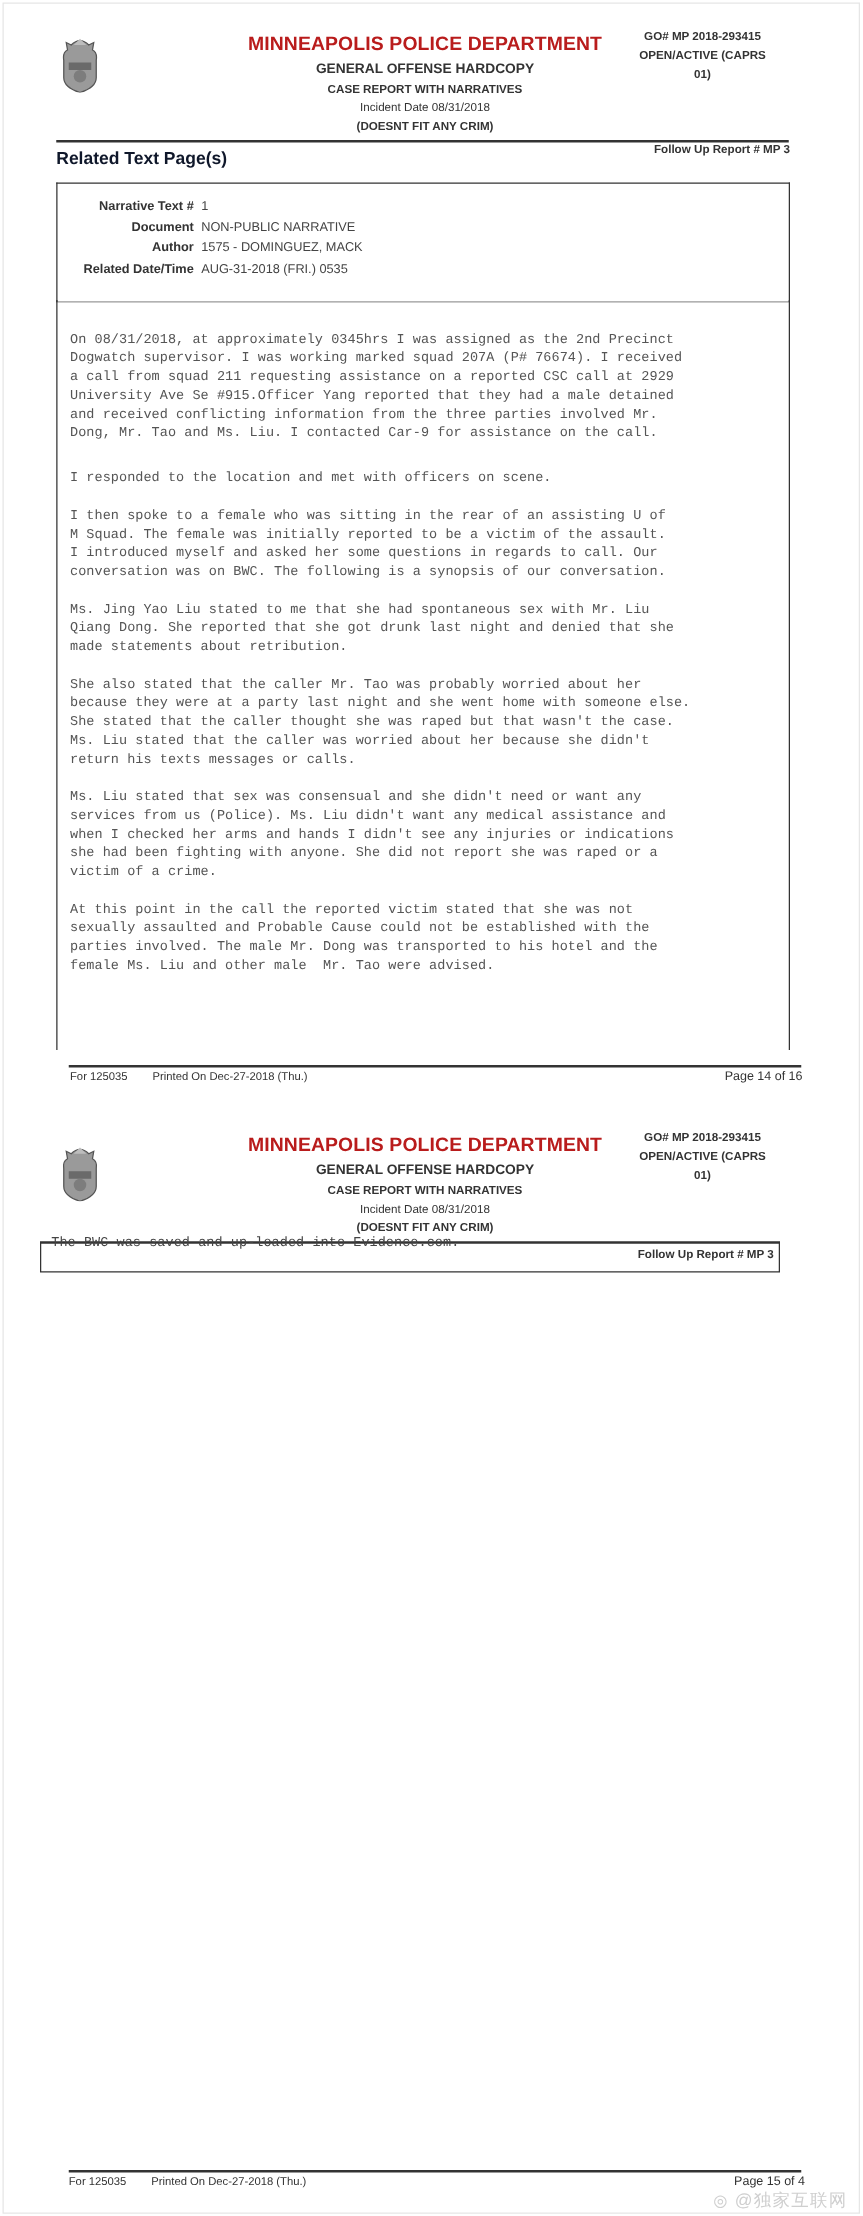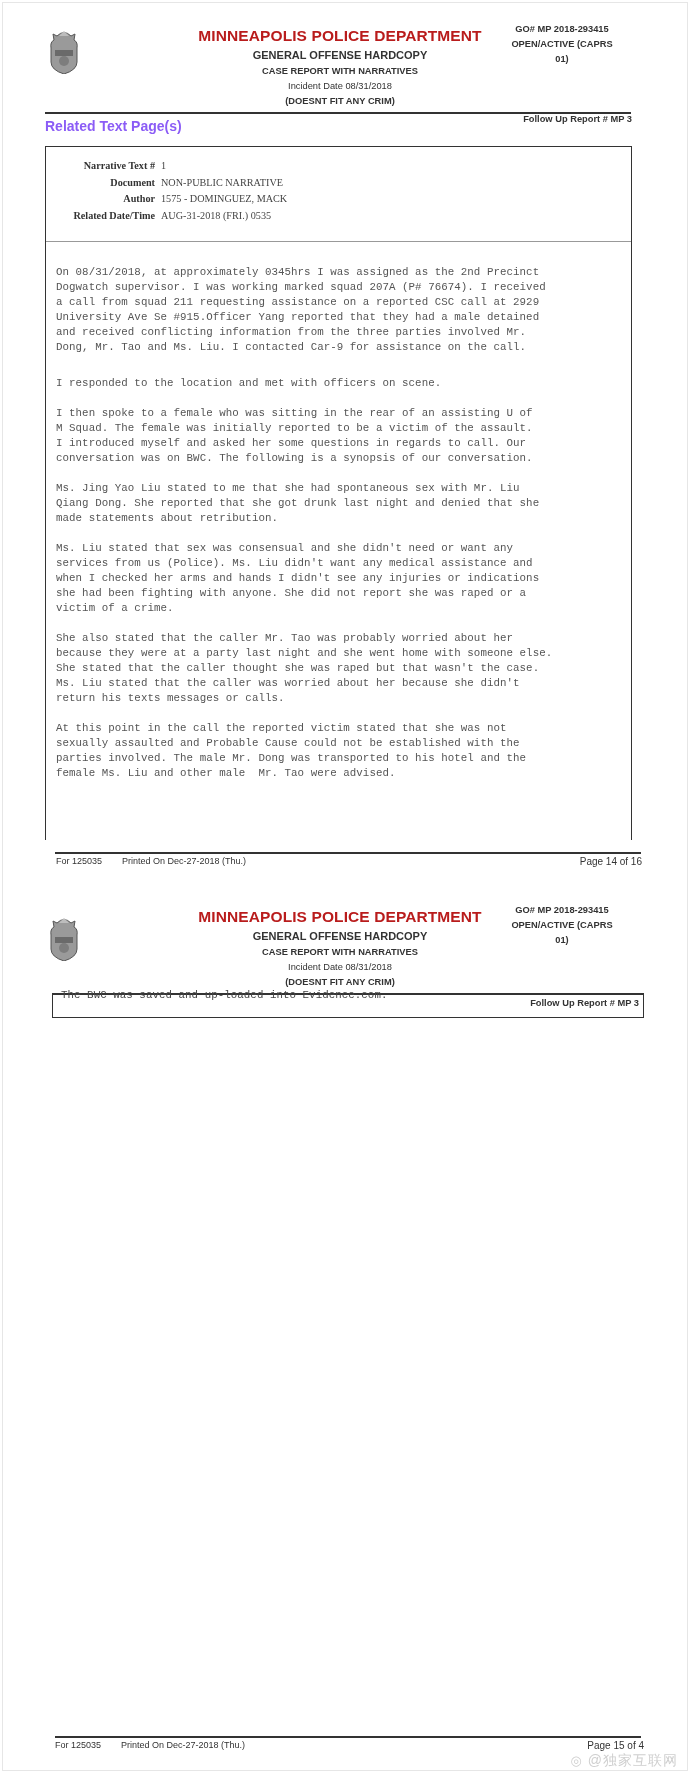--- a/index.html
+++ b/index.html
@@ -13,23 +13,23 @@
   }
   .abs { position: absolute; }
   .badge { width: 34px; height: 44px; }
   .hdr-center { left: 150px; width: 380px; text-align: center; }
   .dept { font-size: 15.5px; font-weight: bold; letter-spacing: 0.1px; color: #b91c1c; }
   .sub1 { font-size: 11px; font-weight: bold; color: #333; }
   .sub2 { font-size: 9.3px; font-weight: bold; color: #333; }
   .sub3 { font-size: 9.3px; color: #333; text-align: center; }
   .hdr-right { right: 58px; width: 140px; text-align: center; font-size: 9.3px; font-weight: bold; color: #333; line-height: 15px; }
   .rule { height: 2px; background: #333; }
-  .related { font-size: 14px; font-weight: bold; color: #8b5cf6; text-align: right; }
+  .related { font-size: 14px; font-weight: bold; color: #0f172a; text-align: right; }
   .followup { font-size: 9.3px; font-weight: bold; color: #333; }
-  .box { border: 1.5px solid #333; font-family: Liberation Serif, serif; }
+  .box { border: 1.5px solid #333; }
   .meta-row { font-size: 10.2px; color: #333; height: 16.5px; display: flex; }
   .meta-label { width: 109px; text-align: right; font-weight: bold; padding-right: 6px; }
   .meta-value { color: #444; }
   .narr {
     font-family: "Liberation Mono", monospace; font-size: 10.8px; line-height: 15px;
     color: #555; white-space: pre; letter-spacing: 0.05px;
   }
   .para { margin-bottom: 15px; }
   .footer { font-size: 9px; font-weight: normal; color: #333; }
   .watermark { font-size: 14px; color: #cfcfcf; letter-spacing: 1px; }
@@ -95,30 +95,30 @@
 and received conflicting information from the three parties involved Mr.
 Dong, Mr. Tao and Ms. Liu. I contacted Car-9 for assistance on the call.</div>
       <div class="narr para">I responded to the location and met with officers on scene.</div>
       <div class="narr para">I then spoke to a female who was sitting in the rear of an assisting U of
 M Squad. The female was initially reported to be a victim of the assault.
 I introduced myself and asked her some questions in regards to call. Our
 conversation was on BWC. The following is a synopsis of our conversation.</div>
       <div class="narr para">Ms. Jing Yao Liu stated to me that she had spontaneous sex with Mr. Liu
 Qiang Dong. She reported that she got drunk last night and denied that she
 made statements about retribution.</div>
+      <div class="narr para">She also stated that the caller Mr. Tao was probably worried about her
+because they were at a party last night and she went home with someone else.
+She stated that the caller thought she was raped but that wasn't the case.
+Ms. Liu stated that the caller was worried about her because she didn't
+return his texts messages or calls.</div>
       <div class="narr para">Ms. Liu stated that sex was consensual and she didn't need or want any
 services from us (Police). Ms. Liu didn't want any medical assistance and
 when I checked her arms and hands I didn't see any injuries or indications
 she had been fighting with anyone. She did not report she was raped or a
 victim of a crime.</div>
-      <div class="narr para">She also stated that the caller Mr. Tao was probably worried about her
-because they were at a party last night and she went home with someone else.
-She stated that the caller thought she was raped but that wasn't the case.
-Ms. Liu stated that the caller was worried about her because she didn't
-return his texts messages or calls.</div>
       <div class="narr para">At this point in the call the reported victim stated that she was not
 sexually assaulted and Probable Cause could not be established with the
 parties involved. The male Mr. Dong was transported to his hotel and the
 female Ms. Liu and other male  Mr. Tao were advised.</div>
     </div>
   </div>
 
   <div class="abs rule" style="left:55px;top:852px;width:586px;height:1.5px;"></div>
   <div class="abs footer" style="left:56px;top:856px;">For 125035</div>
   <div class="abs footer" style="left:122px;top:856px;">Printed On Dec-27-2018  (Thu.)</div>
@@ -138,21 +138,21 @@
   <div class="abs hdr-center sub2" style="top:947px;">CASE REPORT WITH NARRATIVES</div>
   <div class="abs hdr-center sub3" style="top:962px;">Incident Date 08/31/2018</div>
   <div class="abs hdr-center sub2" style="top:977px;">(DOESNT FIT ANY CRIM)</div>
 
   <div class="abs hdr-right" style="top:903px;">
     <div>GO# MP 2018-293415</div>
     <div>OPEN/ACTIVE (CAPRS</div>
     <div>01)</div>
   </div>
 
-  <div class="abs" style="left:52px;top:993px;width:590px;height:22px;border:1.5px solid #333;border-top:2px solid #333;text-decoration:underline;">
+  <div class="abs" style="left:32px;top:993px;width:590px;height:22px;border:1.5px solid #333;border-top:2px solid #333;text-decoration:underline;">
     <div class="narr abs" style="left:8px;top:-7px;color:#444;">The BWC was saved and up-loaded into Evidence.com.</div>
     <div class="abs followup" style="right:4px;top:3px;">Follow Up Report #  MP  3</div>
   </div>
 
   <div class="abs rule" style="left:55px;top:1736px;width:586px;height:1.5px;"></div>
   <div class="abs footer" style="left:55px;top:1740px;">For 125035</div>
   <div class="abs footer" style="left:121px;top:1740px;">Printed On Dec-27-2018  (Thu.)</div>
   <div class="abs footer" style="right:46px;top:1740px;font-size:10px;">Page 15 of 4</div>
 
   <div class="abs watermark" style="right:12px;top:1752px;">

